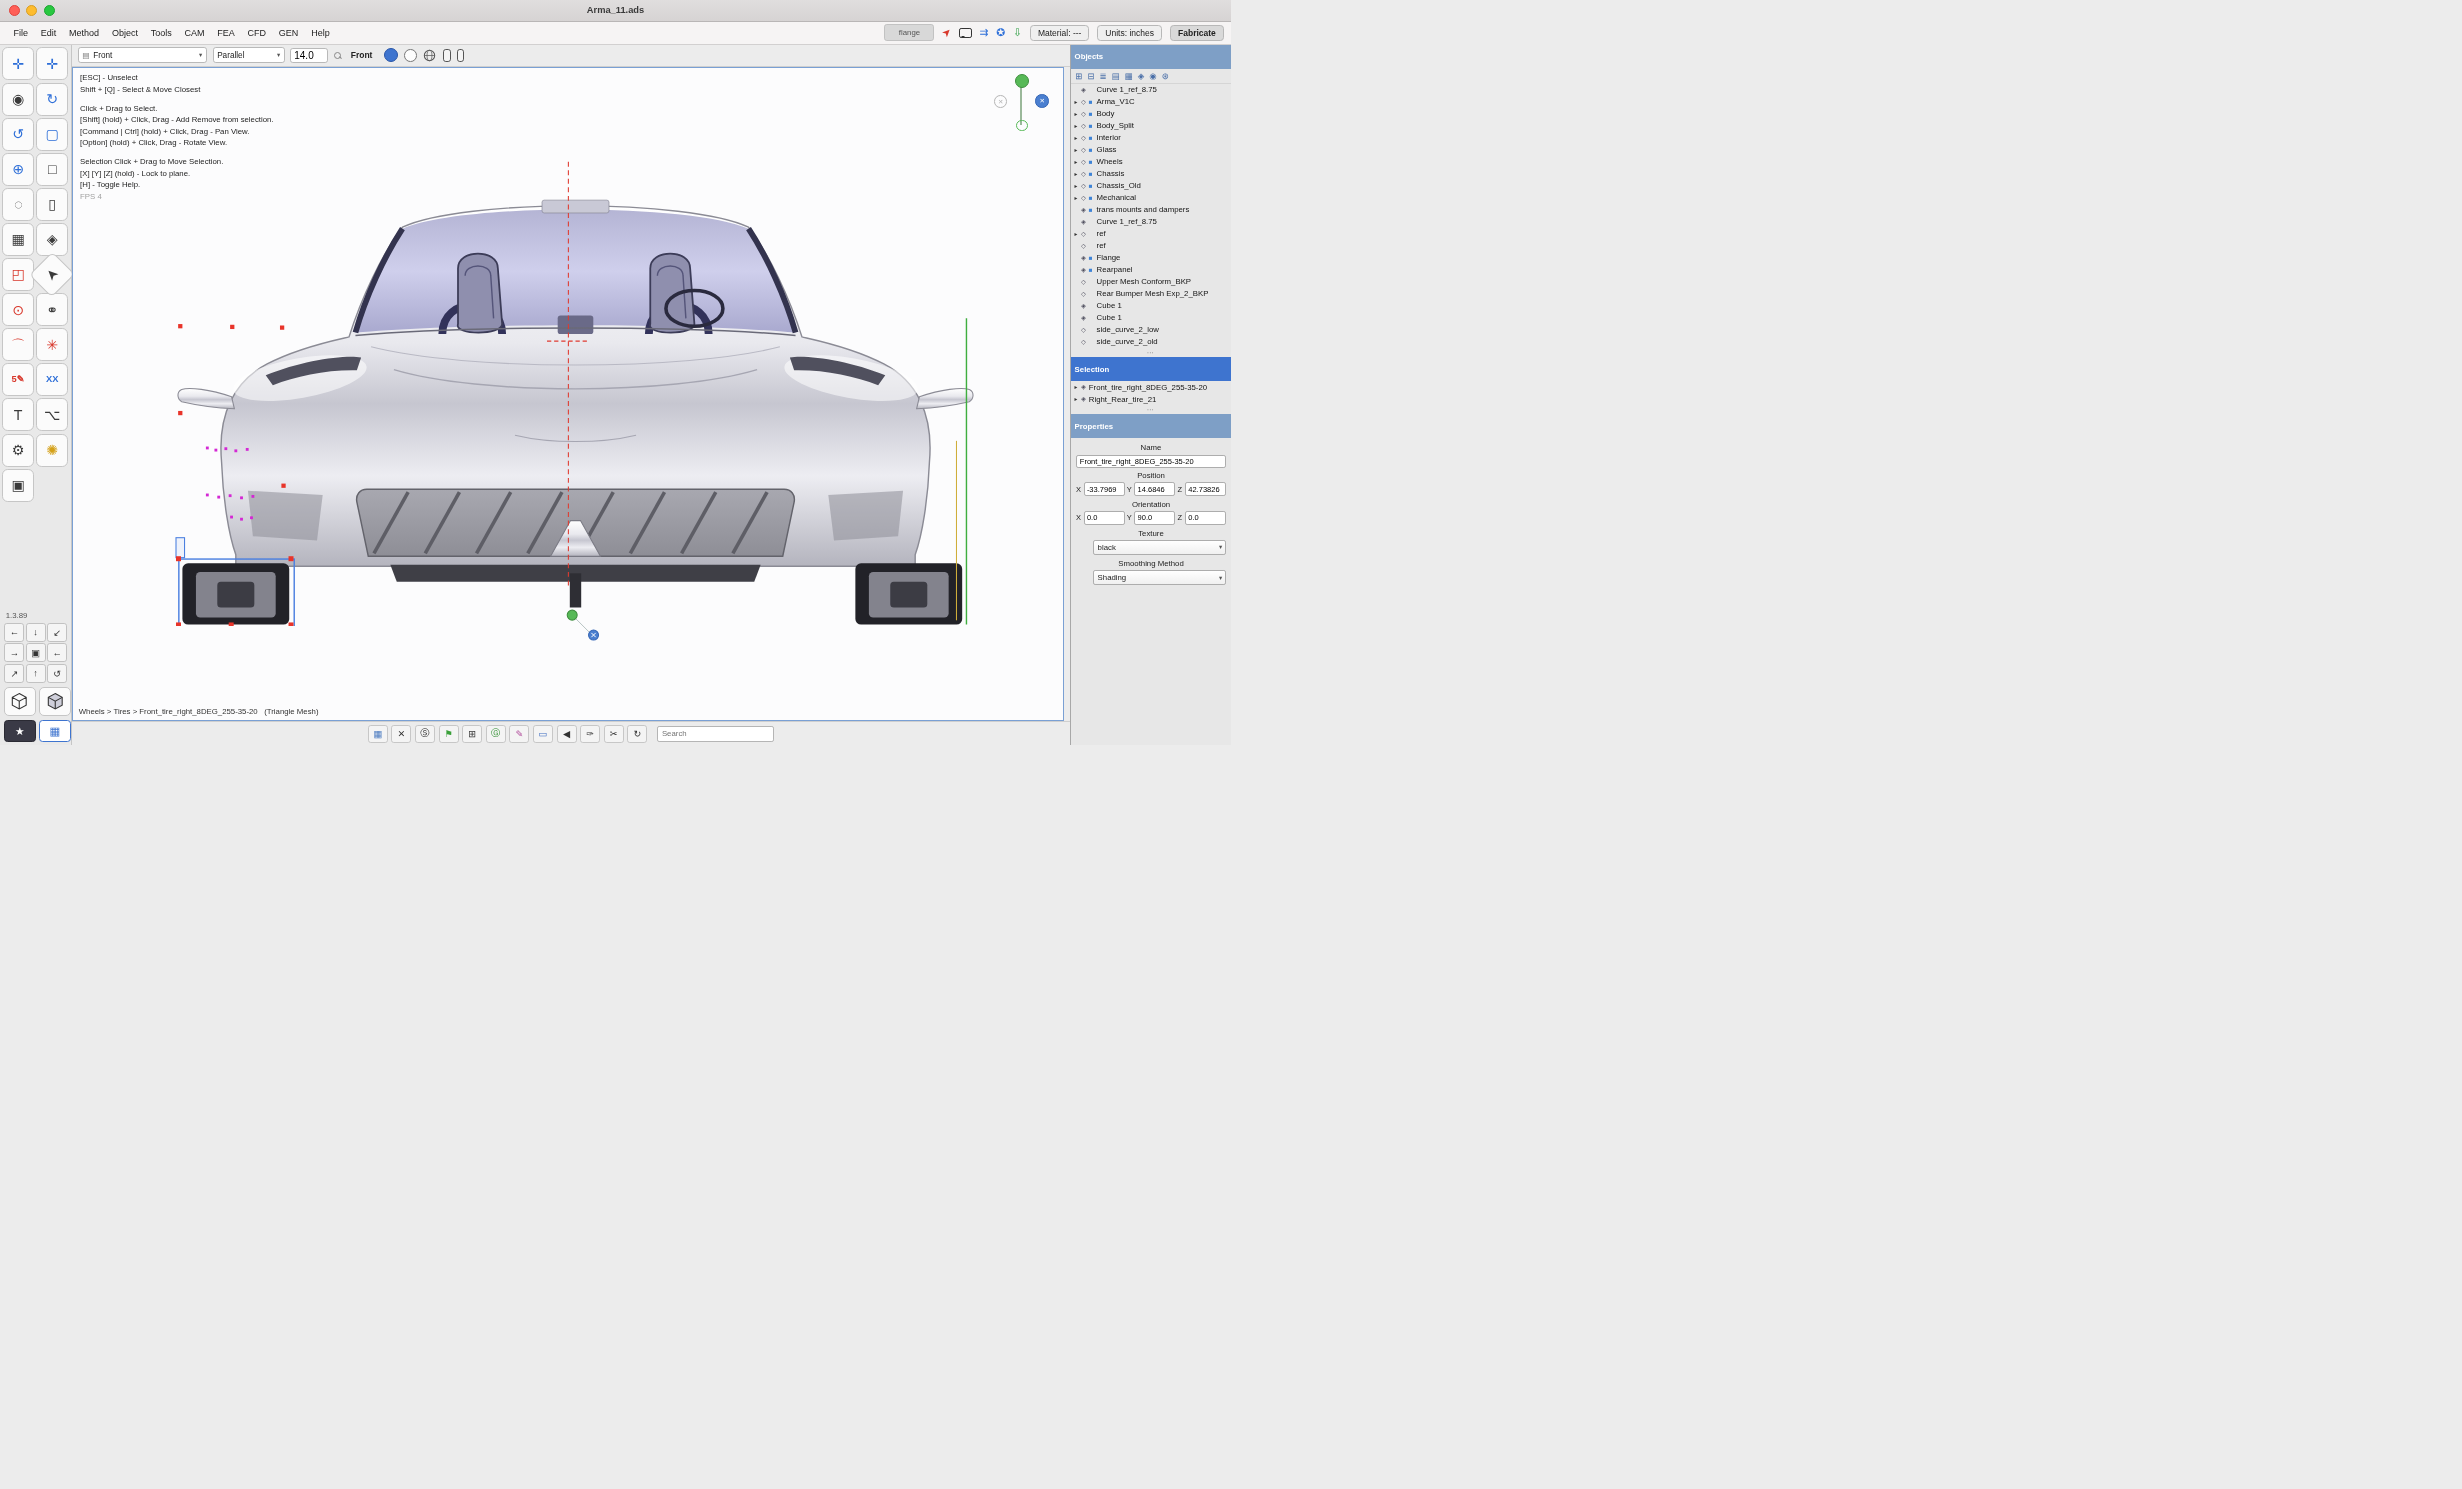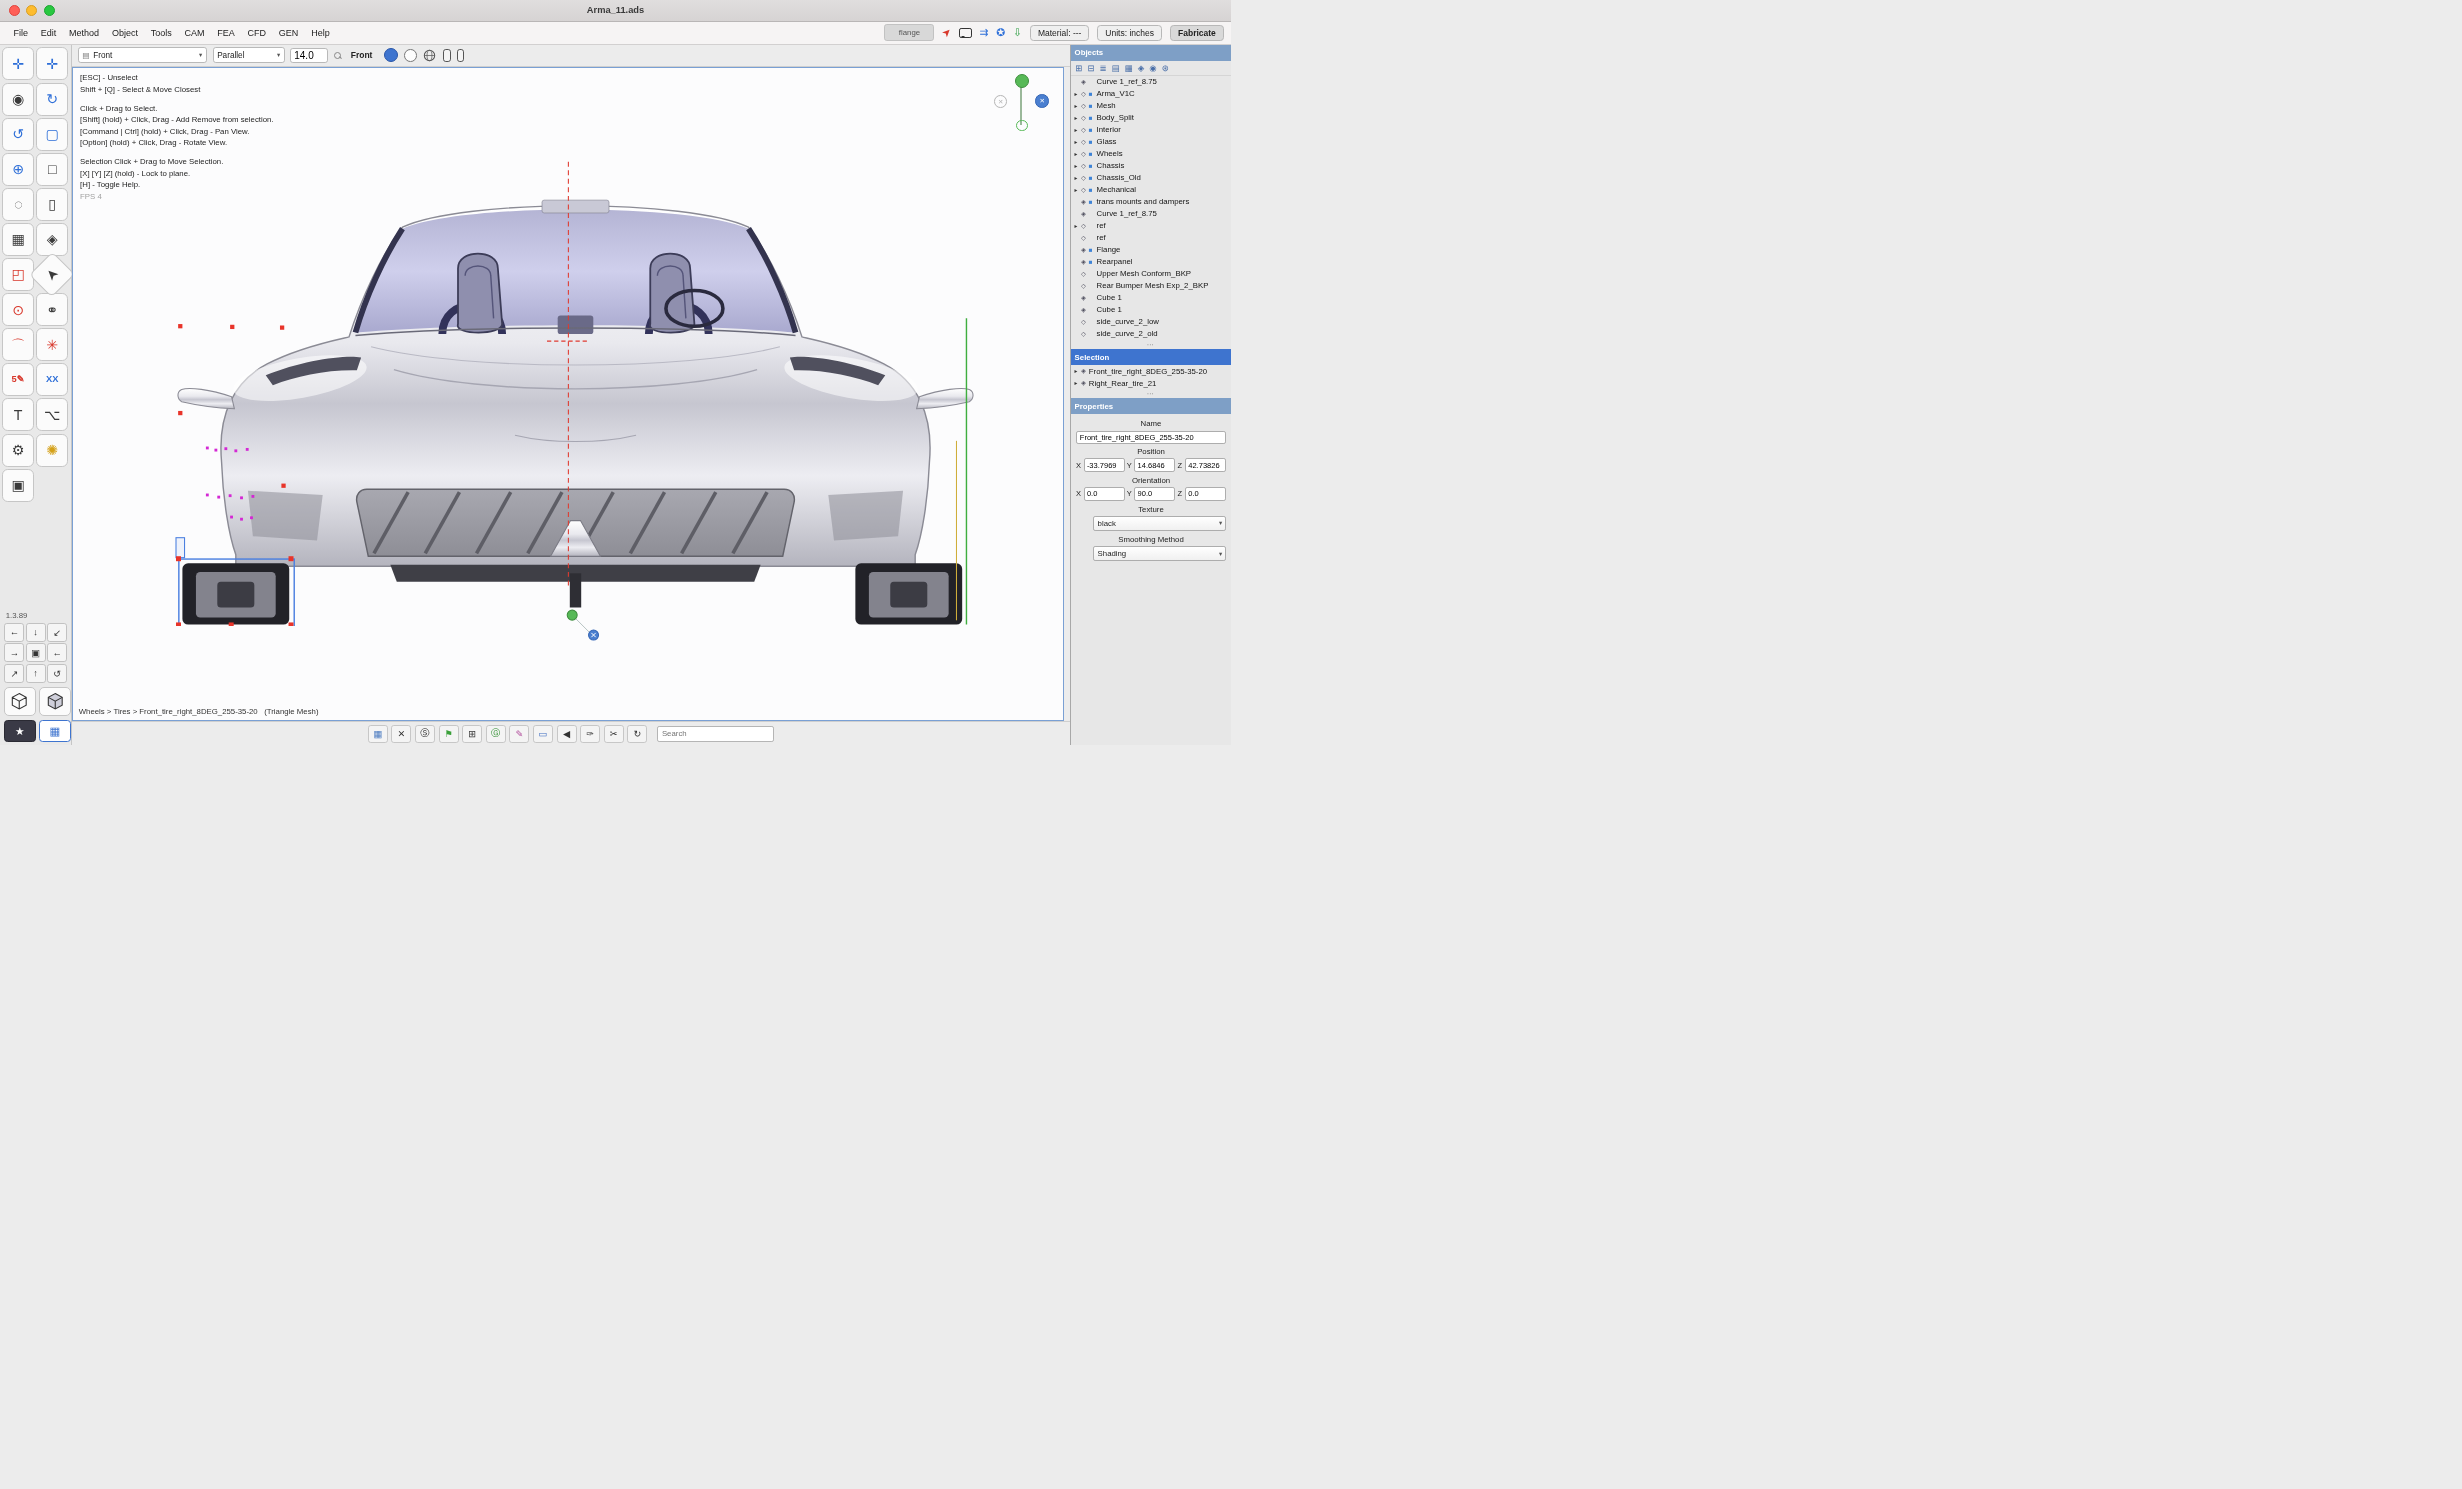--- a/index.html
+++ b/index.html
@@ -75,21 +75,21 @@
   .gc.bottom{left:22px;top:46px;width:9.3px;height:9.3px;border:1.4px solid #57b957;color:#3f8f3f;font-size:5.7px;}
   
   .bottombar{height:23.5px;background:#ececec;border-top:0.7px solid #cfcfcf;display:flex;align-items:center;
              justify-content:center;gap:3.6px;}
   .bicon{width:18px;height:15.7px;background:#f4f4f4;border:0.7px solid #c7c7c7;border-radius:2.8px;display:flex;
          align-items:center;justify-content:center;font-size:9.3px;}
   .search{width:107px;height:13.5px;border:0.7px solid #b5b5b5;border-radius:2.1px;font-size:7.8px;padding:0 4.3px;
           margin-left:5.7px;font-family:"Liberation Sans",sans-serif;background:#fff;}
   
   .rpanel{width:160px;background:#e7e7e7;border-left:0.7px solid #a8a8a8;display:flex;flex-direction:column;font-size:7.8px;}
-  .phead{height:16px;background:#7e9fc6;color:#fff;font-size:7.8px;font-weight:700;display:flex;align-items:center;padding:0 3.6px;}
+  .phead{height:24px;background:#7e9fc6;color:#fff;font-size:7.8px;font-weight:700;display:flex;align-items:center;padding:0 3.6px;}
   .phead.active{background:#3e74cf;}
   .ostrip{height:14.2px;display:flex;align-items:center;gap:5px;padding:0 4.3px;border-bottom:0.7px solid #d5d5d5;}
   .ostrip span{font-size:8.5px;color:#4a6fa8;}
   .tree{overflow:hidden;}
   .trow{height:12px;display:flex;align-items:center;padding-left:3.6px;}
   .ta{width:6.4px;font-size:5.7px;color:#333;}
   .td{width:7.8px;font-size:6.4px;color:#4a4a5a;}
   .tf{width:7.8px;font-size:6.4px;color:#3e83d6;}
   .tl{font-size:7.8px;color:#141414;white-space:nowrap;}
   .sep{height:9.3px;display:flex;align-items:center;justify-content:center;color:#8a8a8a;font-size:7.1px;letter-spacing:1.4px;}
@@ -431,21 +431,21 @@
       <div class="trow">
           <span class="ta">▸</span>
           <span class="td">◇</span>
           <span class="tf">■</span>
           <span class="tl">Arma_V1C</span>
         </div>
       <div class="trow">
           <span class="ta">▸</span>
           <span class="td">◇</span>
           <span class="tf">■</span>
-          <span class="tl">Mesh</span>
+          <span class="tl">Body</span>
         </div>
       <div class="trow">
           <span class="ta">▸</span>
           <span class="td">◇</span>
           <span class="tf">■</span>
           <span class="tl">Body_Split</span>
         </div>
       <div class="trow">
           <span class="ta">▸</span>
           <span class="td">◇</span>

